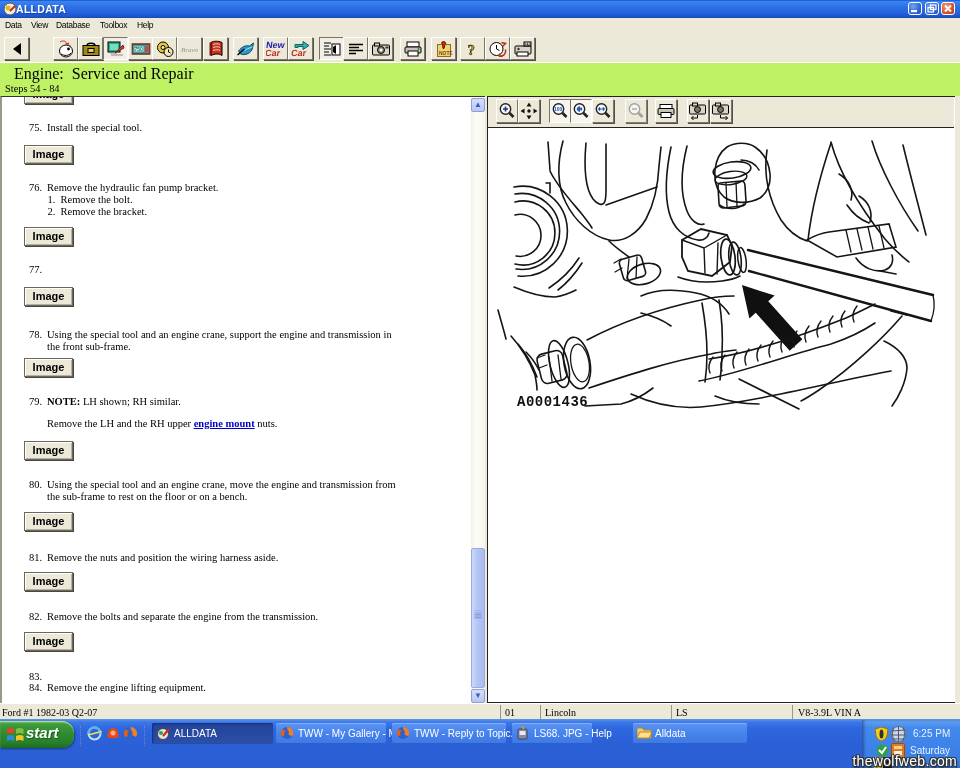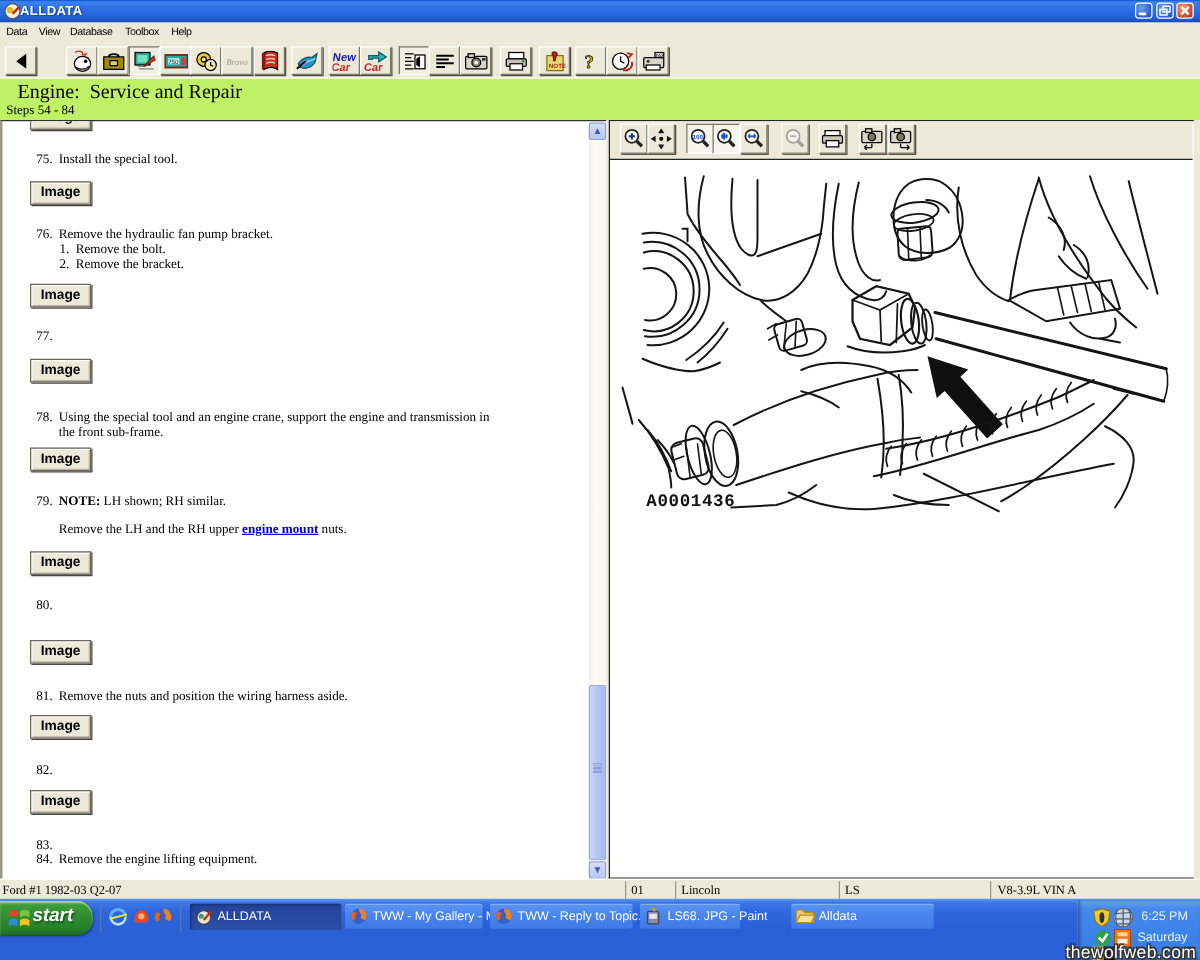--- a/index.html
+++ b/index.html
@@ -276,25 +276,27 @@
       <span class="stepnum" style="top:167px">77.</span>
       <div class="imgbtn" style="top:190px">Image</div>
       <span class="stepnum" style="top:232px">78.</span>
       <span class="steptxt" style="top:232px;width:356px">Using the special tool and an engine crane, support the engine and transmission in<br>the front sub-frame.</span>
       <div class="imgbtn" style="top:261px">Image</div>
       <span class="stepnum" style="top:299px">79.</span>
       <span class="steptxt" style="top:299px;width:356px"><b>NOTE:</b> LH shown; RH similar.</span>
       <span class="steptxt" style="top:320.5px">Remove the LH and the RH upper <a class="em">engine mount</a> nuts.</span>
       <div class="imgbtn" style="top:344px">Image</div>
       <span class="stepnum" style="top:382px">80.</span>
+      <span class="steptxt" style="top:382px;width:356px">Using the special tool and an engine crane, move the engine and transmission from<br>the sub-frame to rest on the floor or on a bench.</span>
       <div class="imgbtn" style="top:415px">Image</div>
       <span class="stepnum" style="top:455px">81.</span>
       <span class="steptxt" style="top:455px;width:356px">Remove the nuts and position the wiring harness aside.</span>
       <div class="imgbtn" style="top:475px">Image</div>
       <span class="stepnum" style="top:514px">82.</span>
+      <span class="steptxt" style="top:514px;width:356px">Remove the bolts and separate the engine from the transmission.</span>
       <div class="imgbtn" style="top:535px">Image</div>
       <span class="stepnum" style="top:573.5px">83.</span>
       <span class="stepnum" style="top:585px">84.</span>
       <span class="steptxt" style="top:585px;width:356px">Remove the engine lifting equipment.</span>
     </div>
   <div id="lscroll">
     <div class="sbtn" style="top:0px">▲</div>
     <div id="lthumb"></div>
     <div class="sbtn" style="top:591px">▼</div>
   </div>
@@ -517,21 +519,21 @@
       <path d="M2 11 A6.5 6.5 0 0 1 2.5 3.5 L6 5 A4 4 0 0 0 5 10 Z" fill="#E86010"></path>
     </svg>
     <span class="tlabel">TWW - Reply to Topic...</span>
   </div>
   <div class="taskbtn" style="left:512px;width:80px">
     <svg style="position:absolute;left:4px;top:3px" width="13" height="14" viewBox="0 0 13 14">
       <rect x="2" y="3" width="9" height="10" rx="1" fill="#8888A8" stroke="#445"></rect>
       <rect x="3.5" y="5" width="6" height="4" fill="#E8E8F0"></rect>
       <path d="M6 0 L8 3" stroke="#C0A030" stroke-width="2"></path>
     </svg>
-    <span class="tlabel">LS68. JPG - Paint</span>
+    <span class="tlabel">LS68. JPG - Help</span>
   </div>
   <div class="taskbtn" style="left:633px;width:114px">
     <svg style="position:absolute;left:4px;top:4px" width="15" height="12" viewBox="0 0 15 12">
       <path d="M0 2 L0 11 L14 11 L14 3 L7 3 L5 1 L1 1 Z" fill="#F5C86A" stroke="#B88A20"></path>
       <path d="M0 11 L3 5 L15 5 L12 11 Z" fill="#FFDF90" stroke="#B88A20"></path>
     </svg>
     <span class="tlabel">Alldata</span>
   </div>
 
   <div id="tray">

